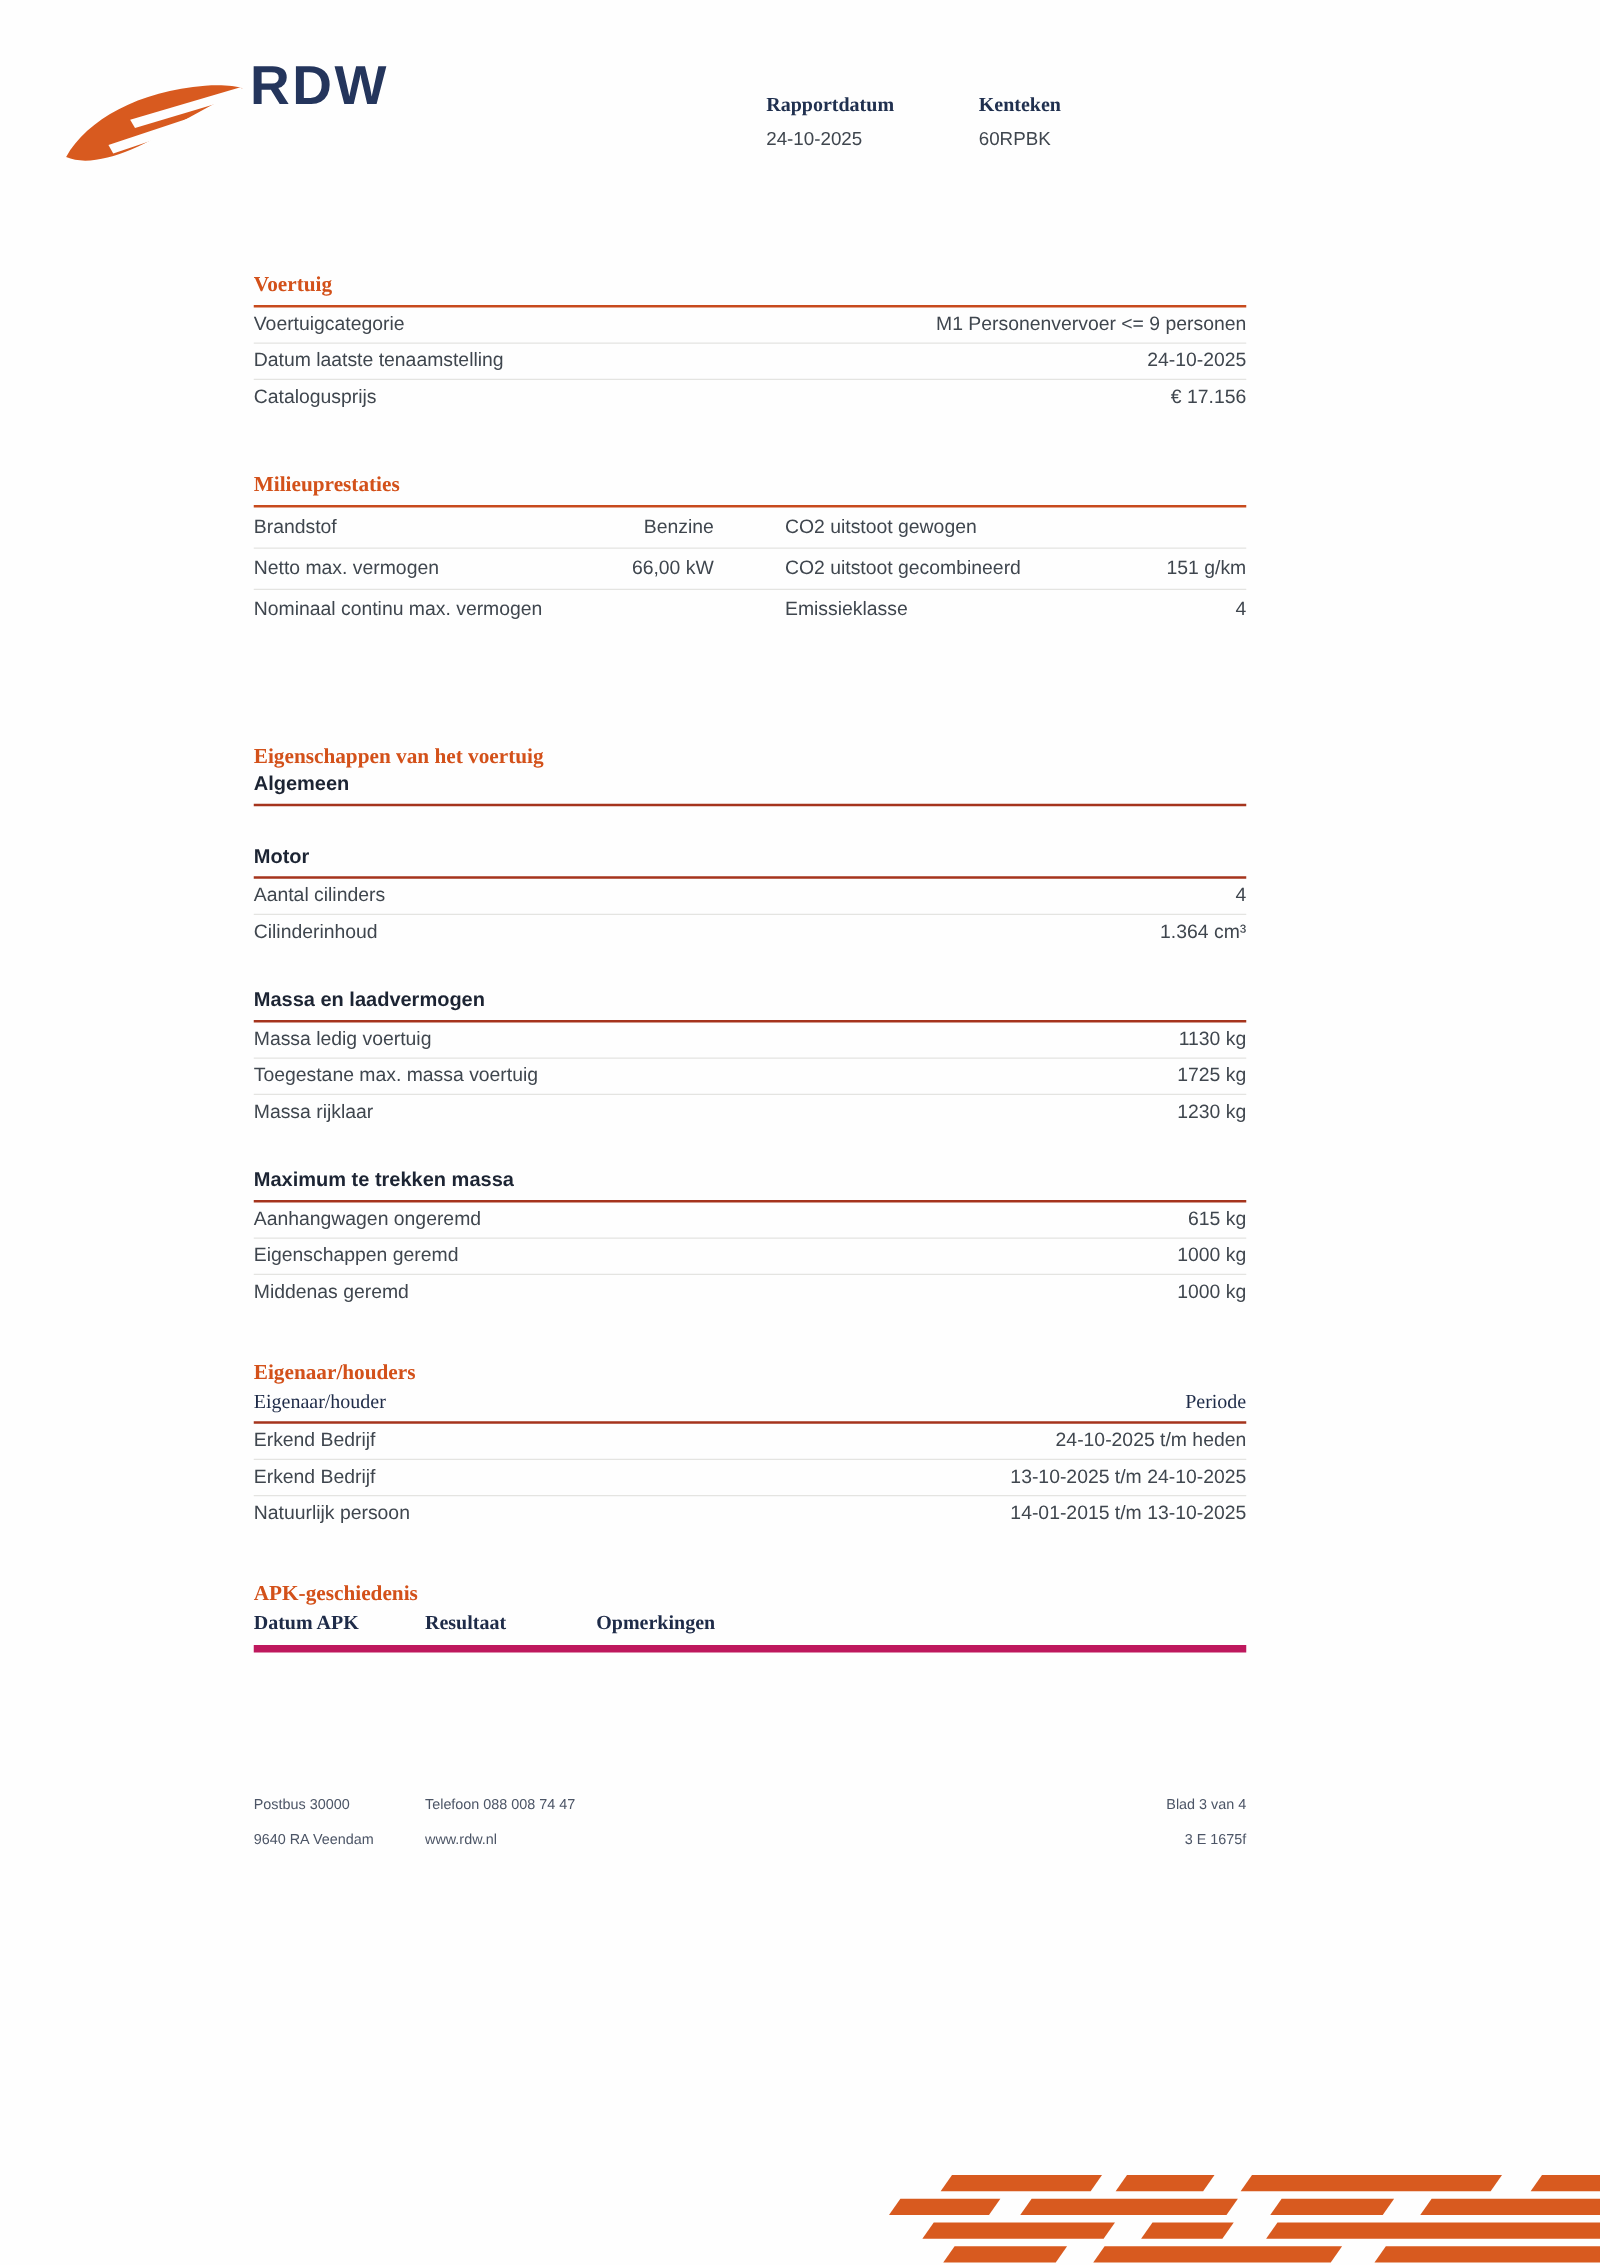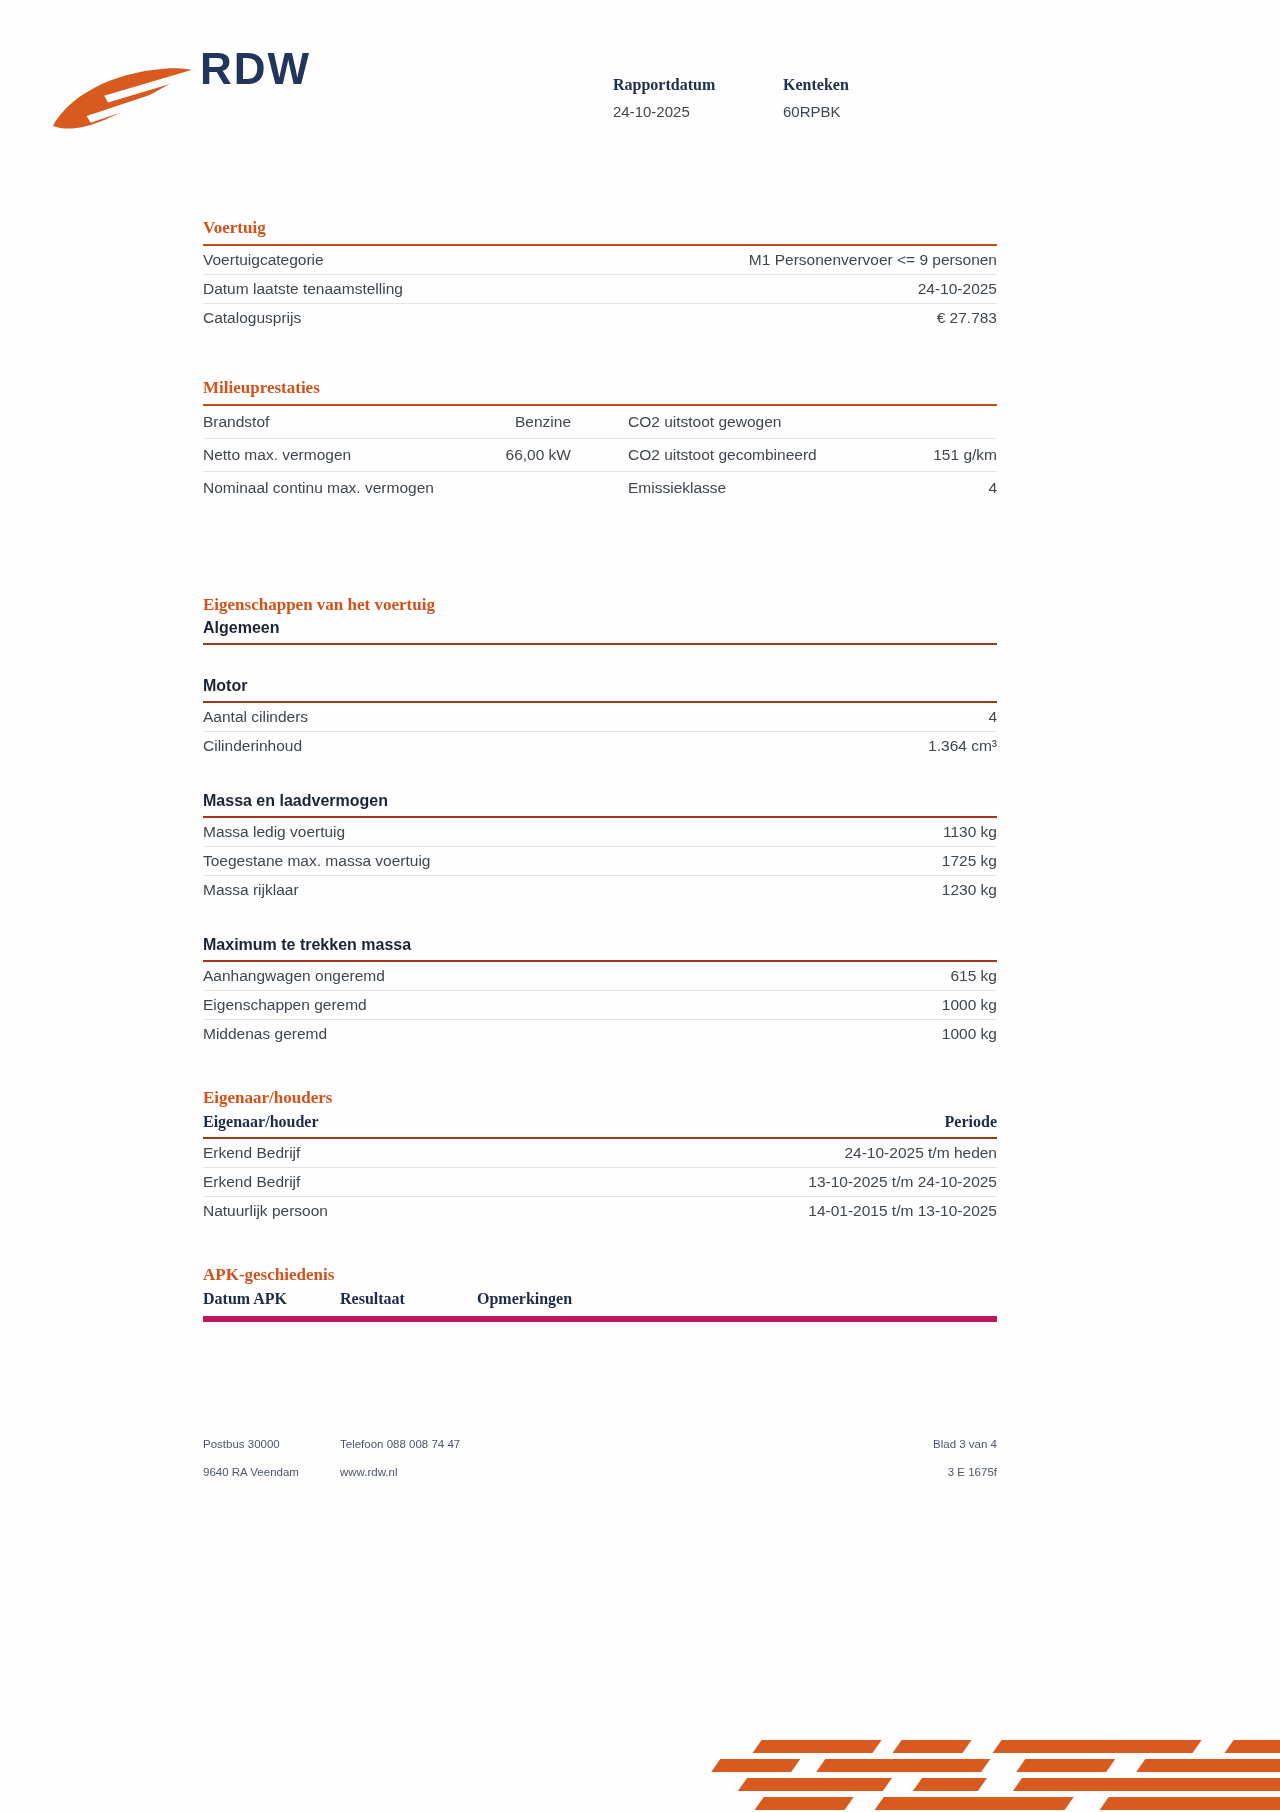--- a/index.html
+++ b/index.html
@@ -73,21 +73,21 @@
 
   .sec-milieu { margin-top:46px; }
   .sec-eigenschappen { margin-top:91px; }
   .subsection.first { margin-top:2px; }
   .subsection { margin-top:32px; }
 
   .sec-eigenaren { margin-top:40px; }
   .table-header {
     display:flex; justify-content:space-between;
     font-family:"Liberation Serif", serif;
-    font-weight:bold; font-size:16px; color:#1e2b48;
+    font-weight:normal; font-size:16px; color:#1e2b48;
     padding:3px 0 6px 0;
     border-bottom:2px solid #a5341d;
   }
 
   .sec-apk { margin-top:40px; }
   .apk-header {
     display:grid; grid-template-columns:137px 137px 1fr;
     font-family:"Liberation Serif", serif;
     font-weight:bold; font-size:16px; color:#1e2b48;
     padding:3px 0 8px 0;
@@ -140,21 +140,21 @@
         <div class="row">
           <span class="lbl">Voertuigcategorie</span>
           <span class="val">M1 Personenvervoer &lt;= 9 personen</span>
         </div>
         <div class="row">
           <span class="lbl">Datum laatste tenaamstelling</span>
           <span class="val">24-10-2025</span>
         </div>
         <div class="row">
           <span class="lbl">Catalogusprijs</span>
-          <span class="val">€ 27.783</span>
+          <span class="val">€ 17.156</span>
         </div>
       </div>
     </section>
 
     <section class="sec-milieu">
       <h2 class="section-title ruled">Milieuprestaties</h2>
       <div class="rows">
         <div class="row cols4">
           <span class="lbl">Brandstof</span>
           <span class="val1">Benzine</span>

